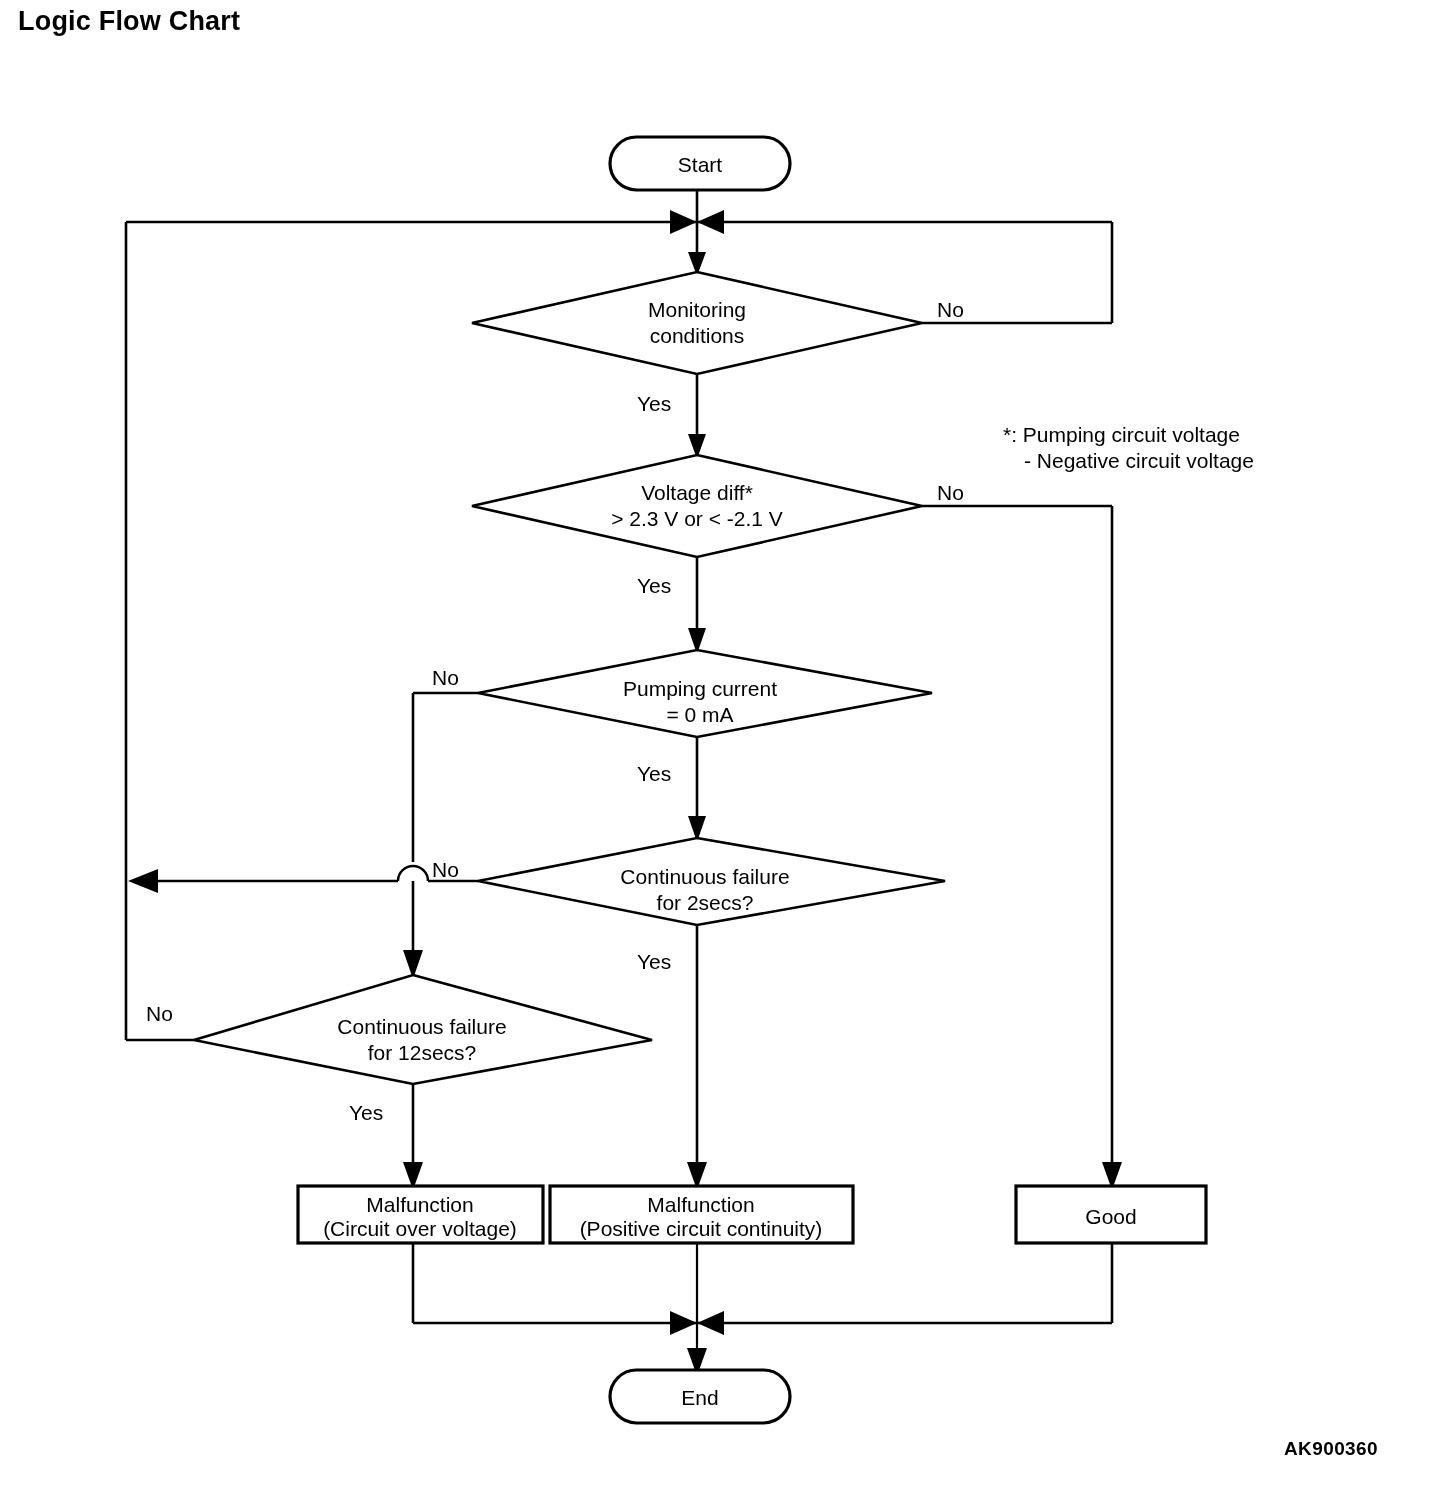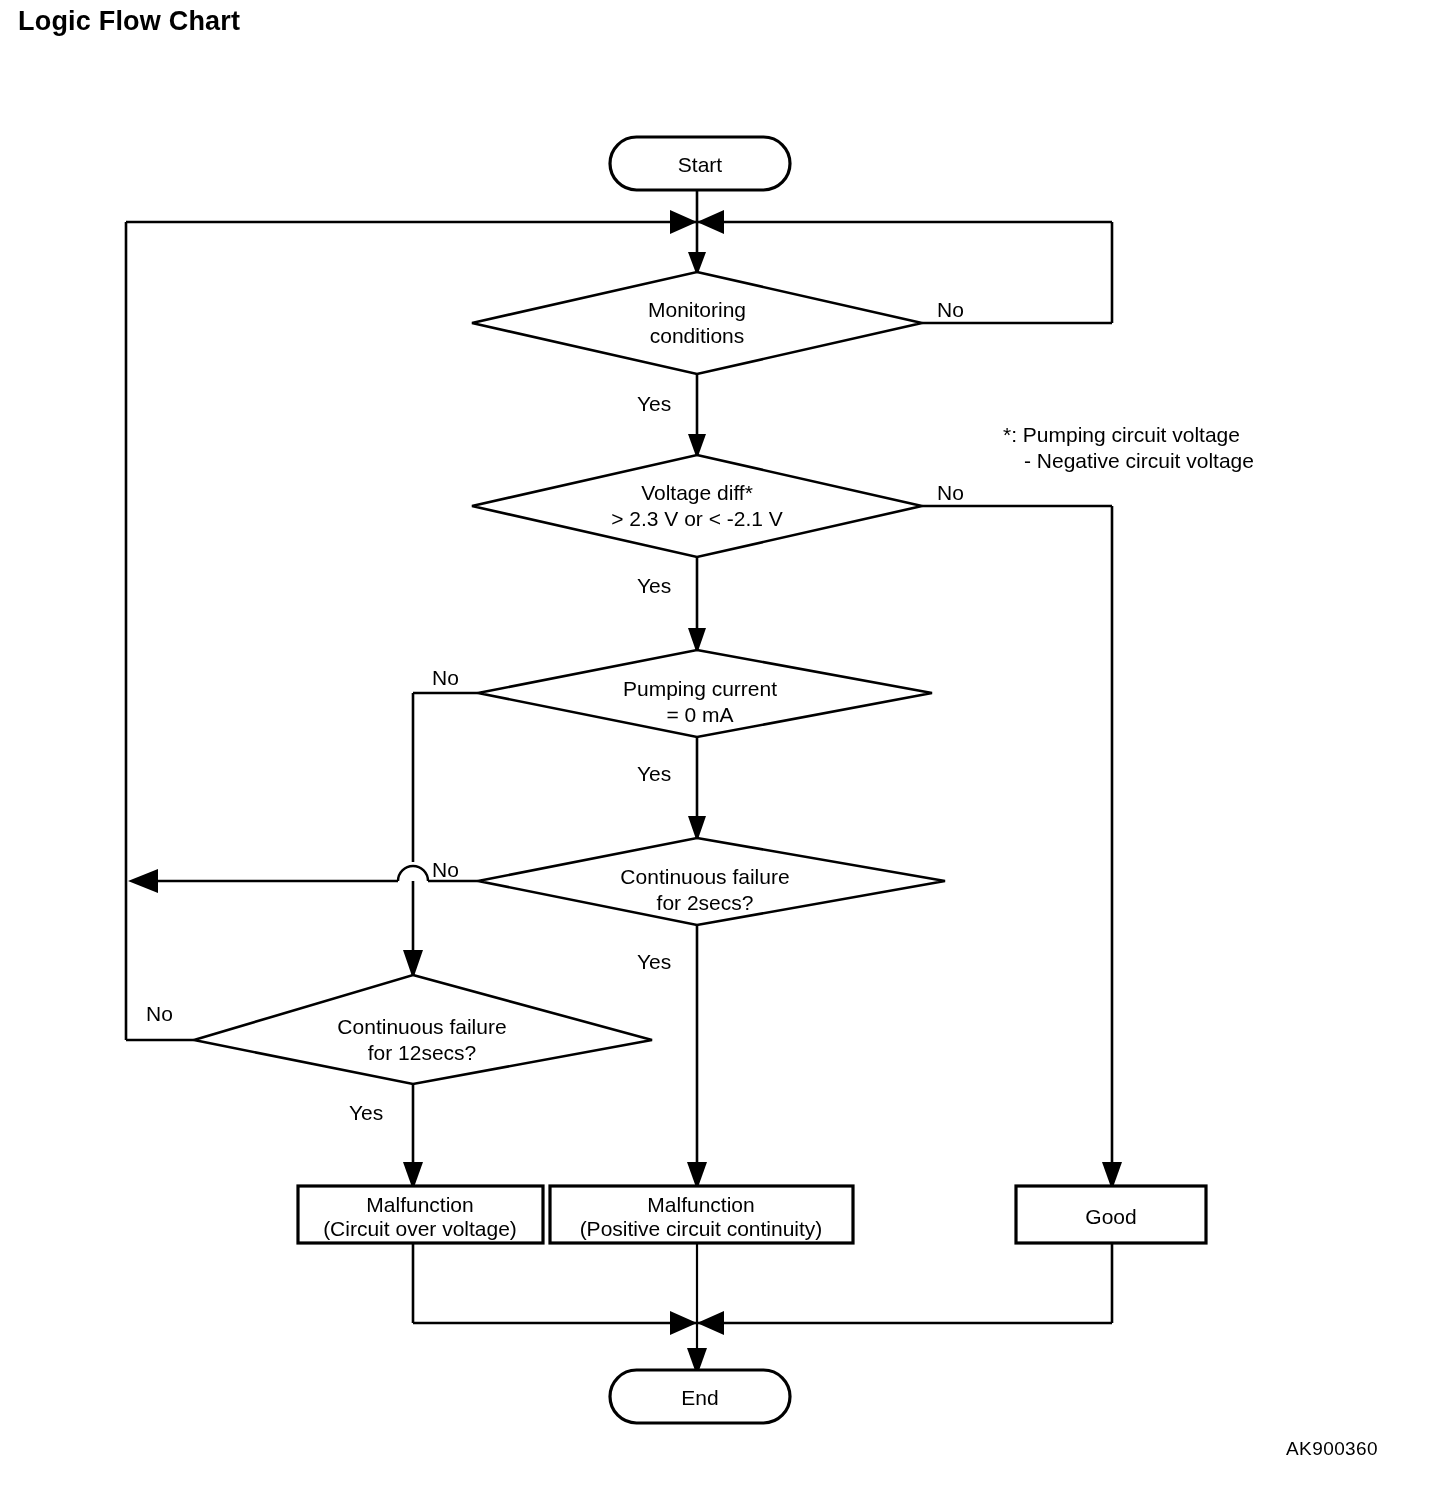--- a/index.html
+++ b/index.html
@@ -33,21 +33,21 @@
     left: 0;
     top: 0;
     width: 1440px;
     height: 1492px;
   }
   #figure-code {
     position: absolute;
     right: 18px;
     top: 1438px;
     font-size: 19px;
-    font-weight: normal;
+    font-weight: bold;
     letter-spacing: 0.4px;
     white-space: nowrap;
   }
   .node-label {
     font-family: "Liberation Sans", sans-serif;
     font-size: 21px;
     fill: #000000;
   }
   .branch-label {
     font-family: "Liberation Sans", sans-serif;

